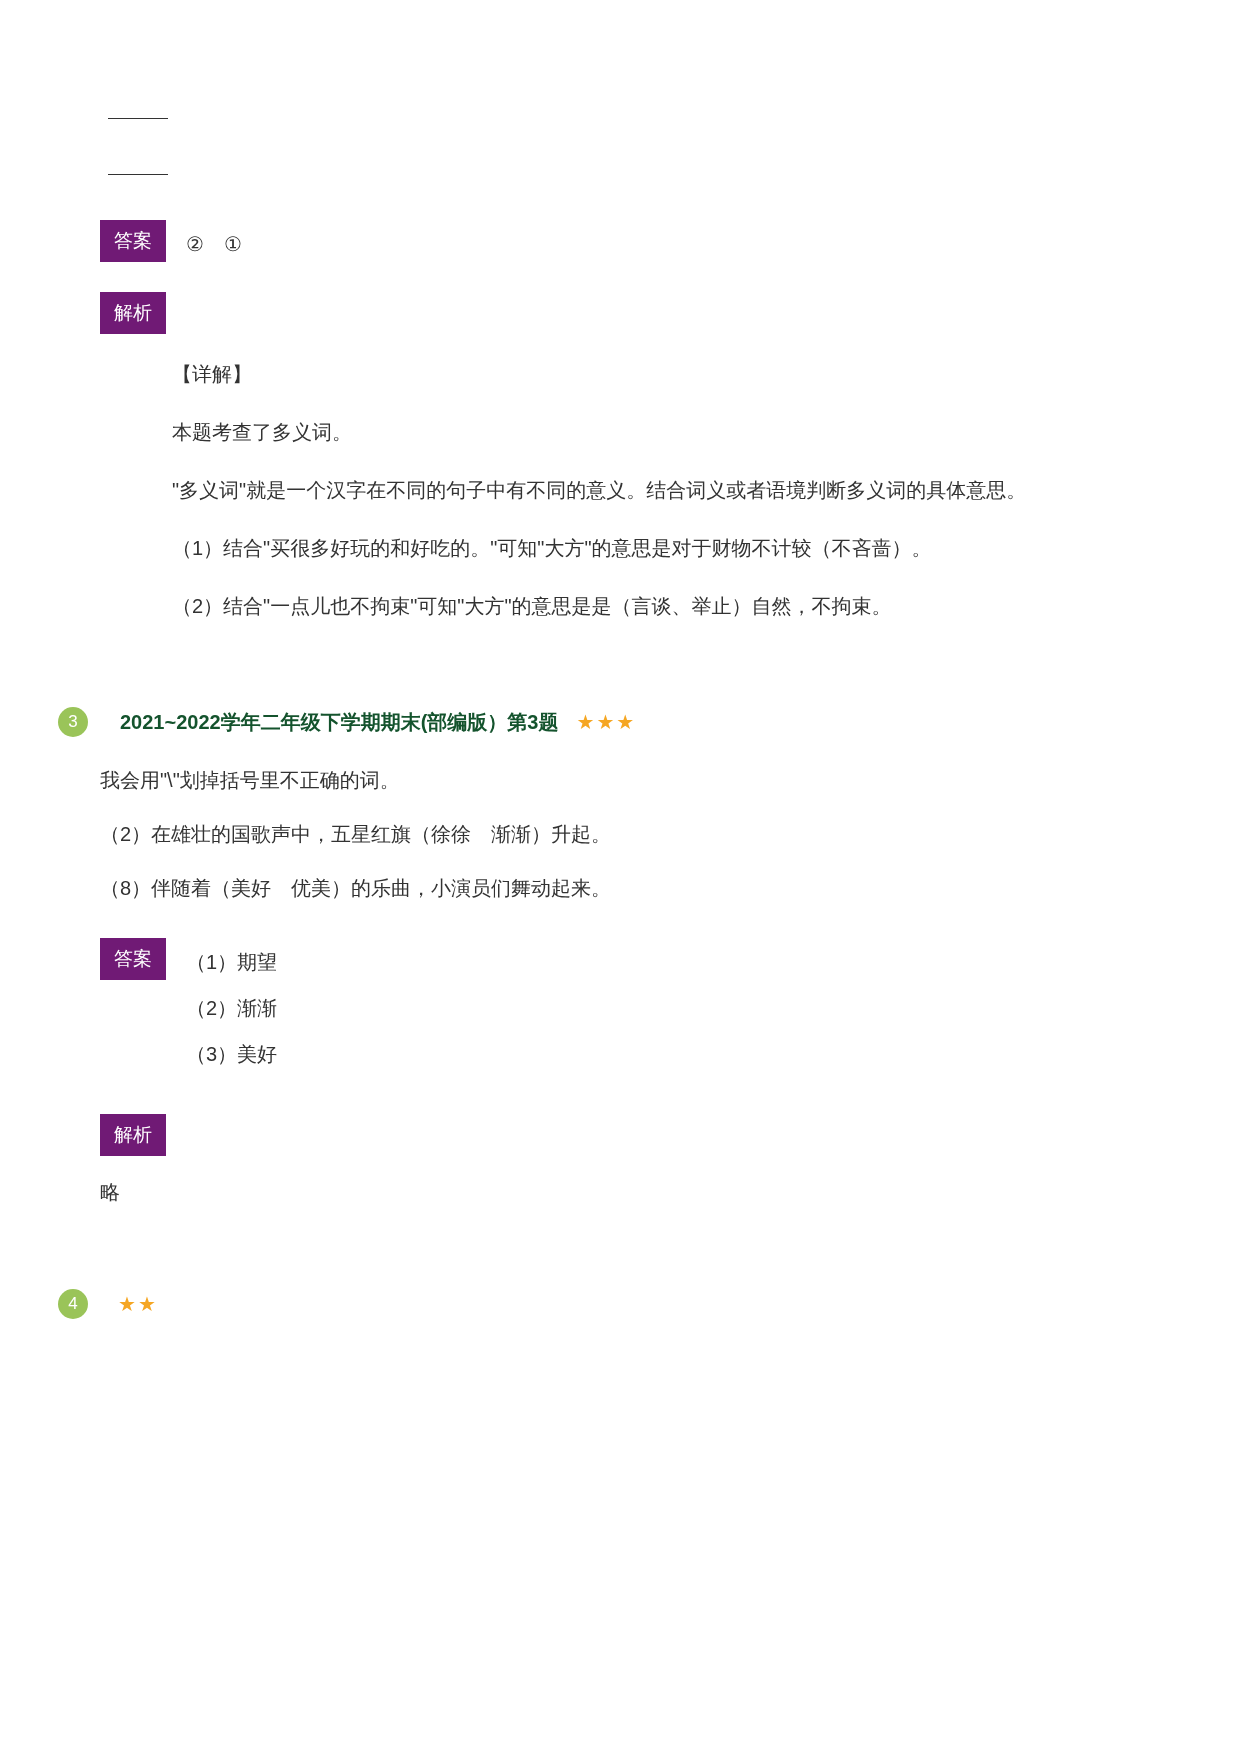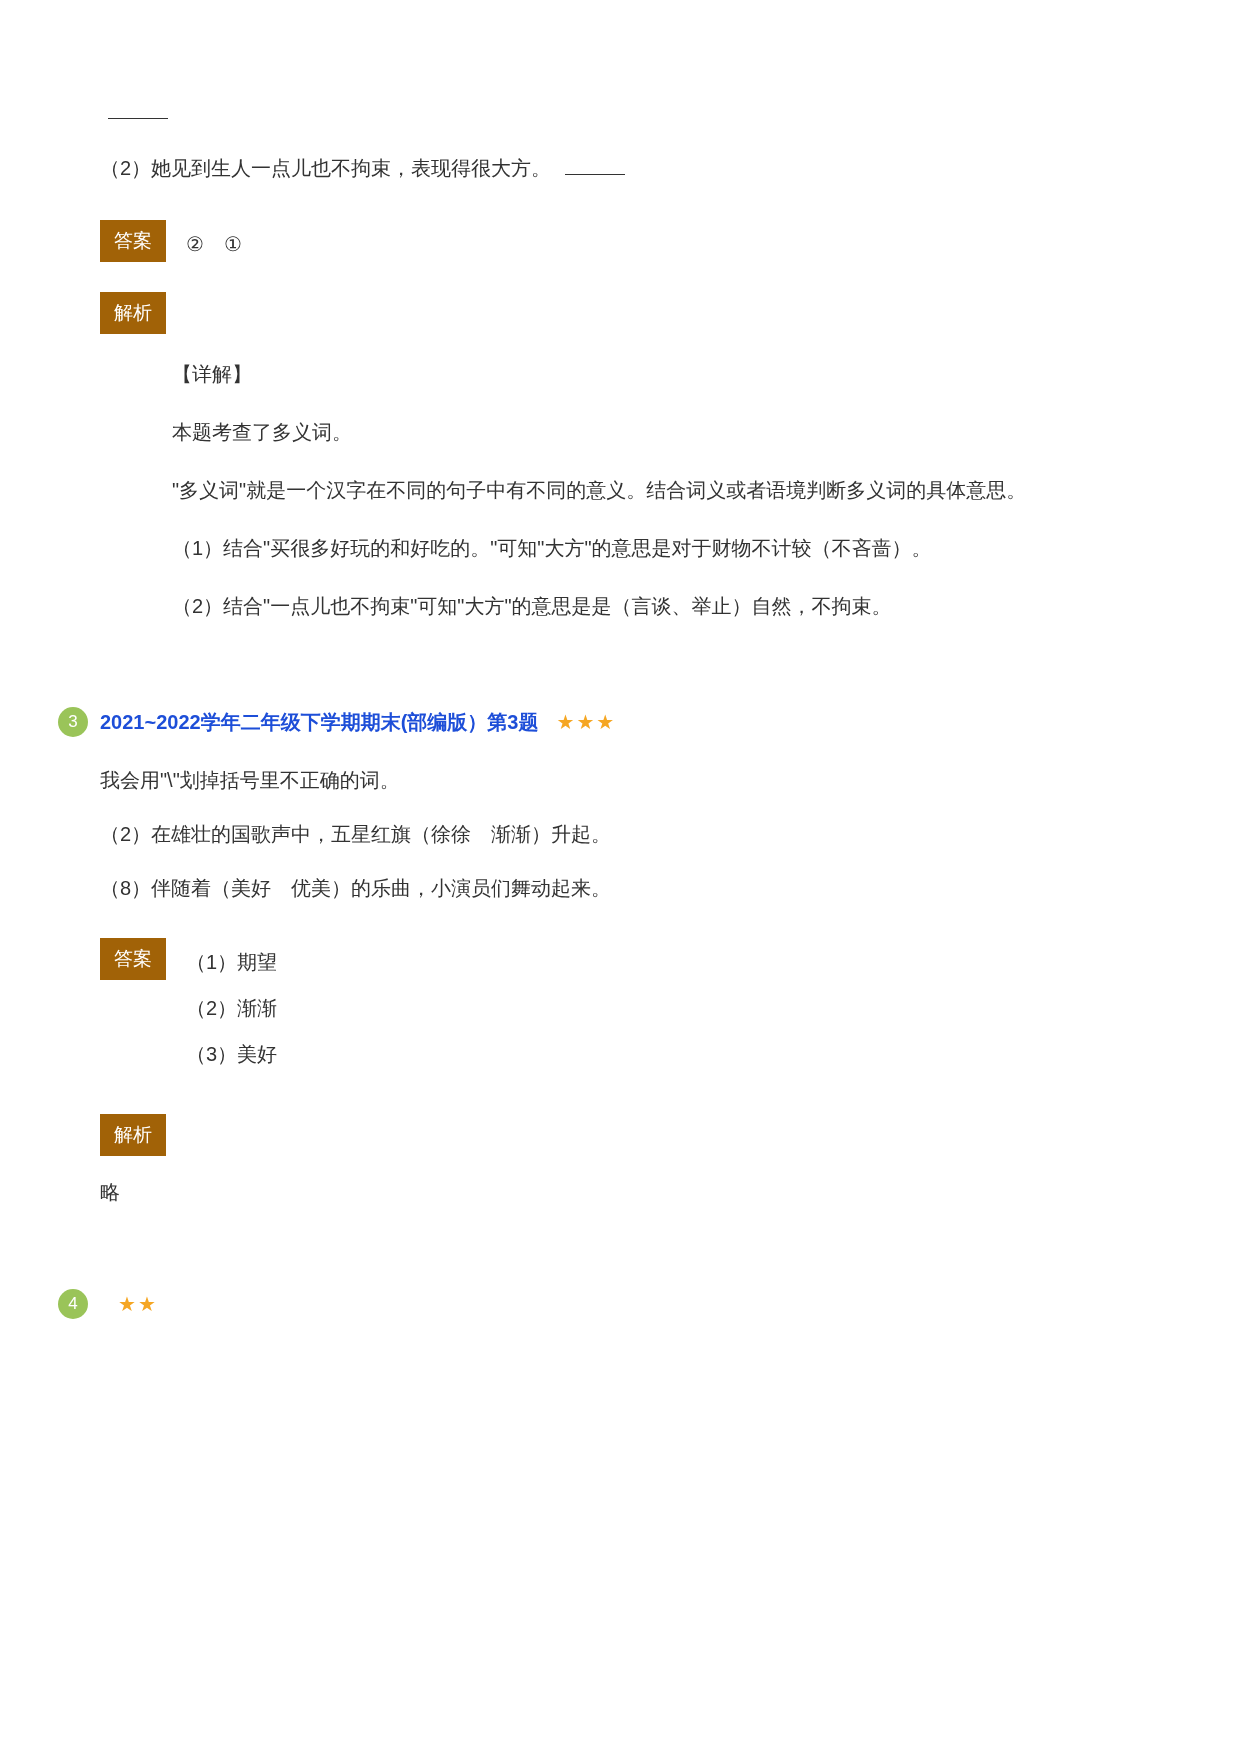--- a/index.html
+++ b/index.html
@@ -34,21 +34,21 @@
       height: 18px;
       vertical-align: baseline;
       margin-left: 8px;
     }
     .label-block {
       display: flex;
       margin-top: 30px;
       margin-bottom: 20px;
     }
     .green-label {
-      background: #a16207;
+      background: #701a75;
       color: #fff;
       padding: 8px 14px;
       font-size: 19px;
       margin-right: 20px;
       height: 42px;
       display: flex;
       align-items: center;
       flex-shrink: 0;
     }
     .answer-text {
@@ -77,22 +77,23 @@
       background: #9ac459;
       color: #fff;
       border-radius: 15px;
       display: flex;
       align-items: center;
       justify-content: center;
       font-size: 17px;
     }
     .question-title {
       font-weight: bold;
-      color: #1d4ed8;
+      color: #14532d;
       font-size: 20px;
+      margin-left: 20px;
     }
     .stars {
       color: #f5a623;
       margin-left: 18px;
       font-size: 20px;
       letter-spacing: 2px;
     }
     .q2-content {
       margin-left: 0;
     }
@@ -109,21 +110,20 @@
     }
   </style>
 </head>
 <body>
 
 <div class="question-block">
   <div class="question-text">
     <span class="blank"></span>
   </div>
   <div class="question-text">
-    <span>（2）她见到生人一点儿也不拘束，表现得很大方。</span>
     <span class="blank"></span>
   </div>
 
   <div class="label-block">
     <div class="green-label">答案</div>
     <div class="answer-text">②　①</div>
   </div>
 
   <div class="label-block">
     <div class="green-label">解析</div>

